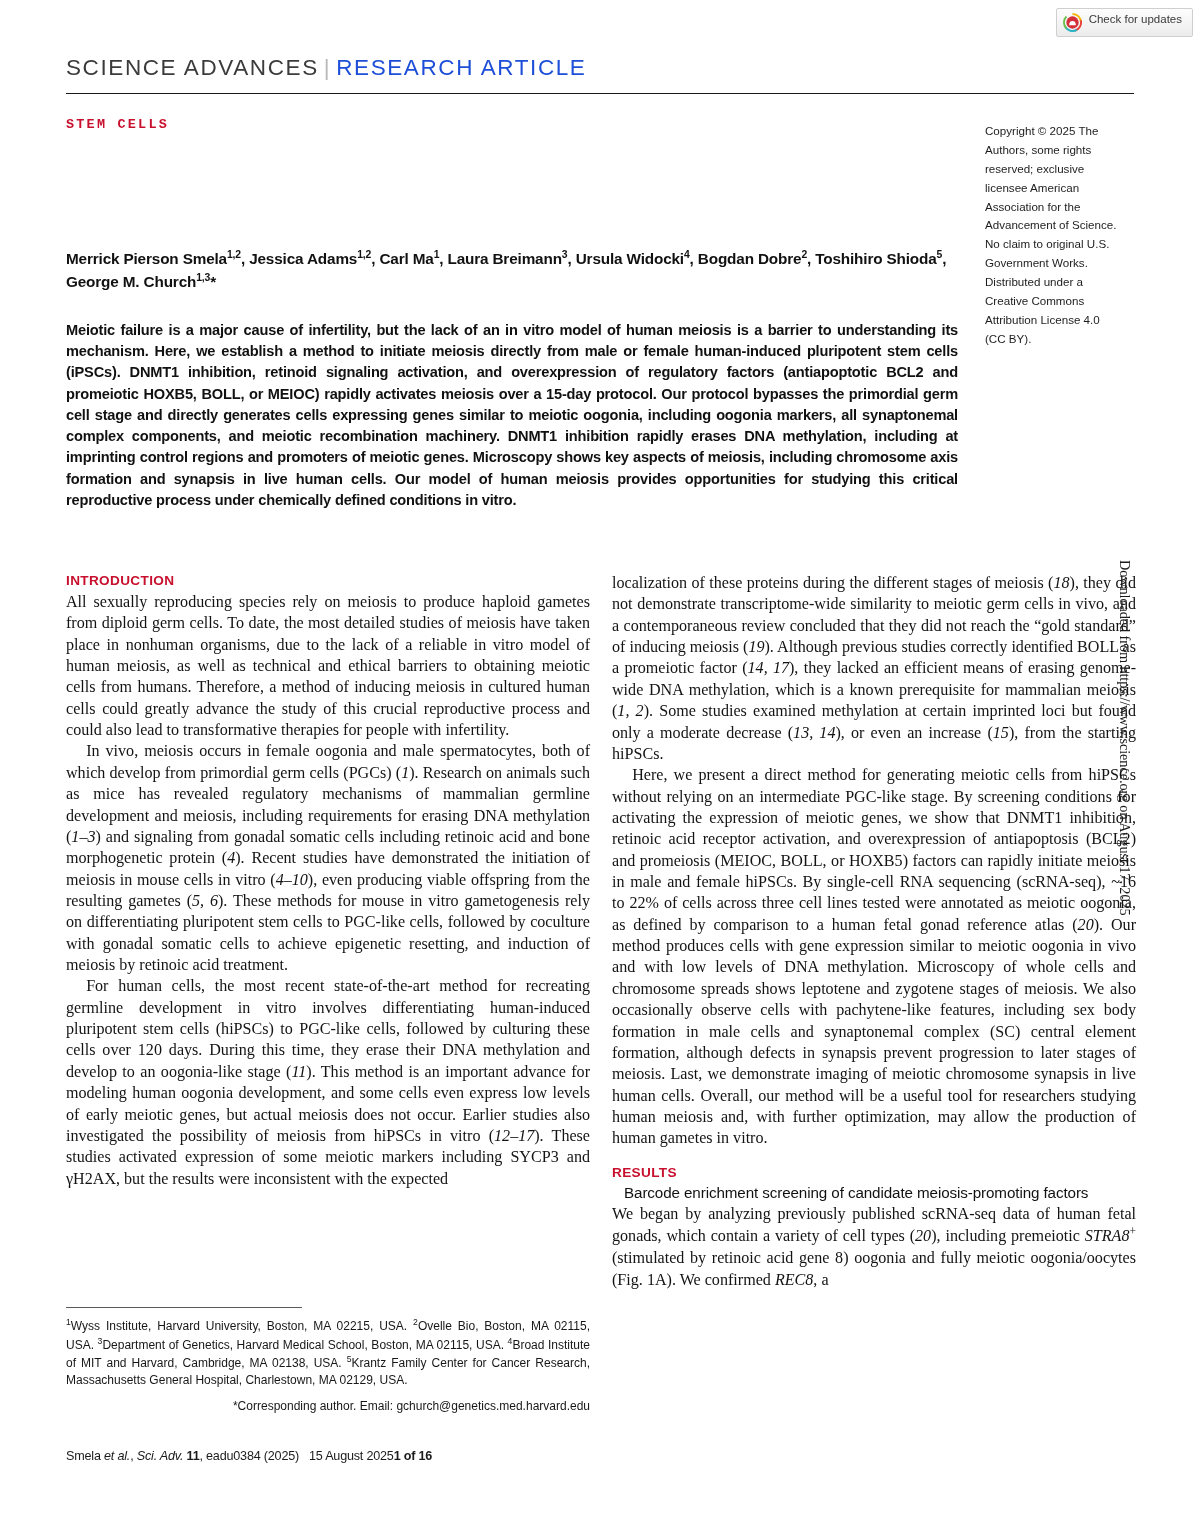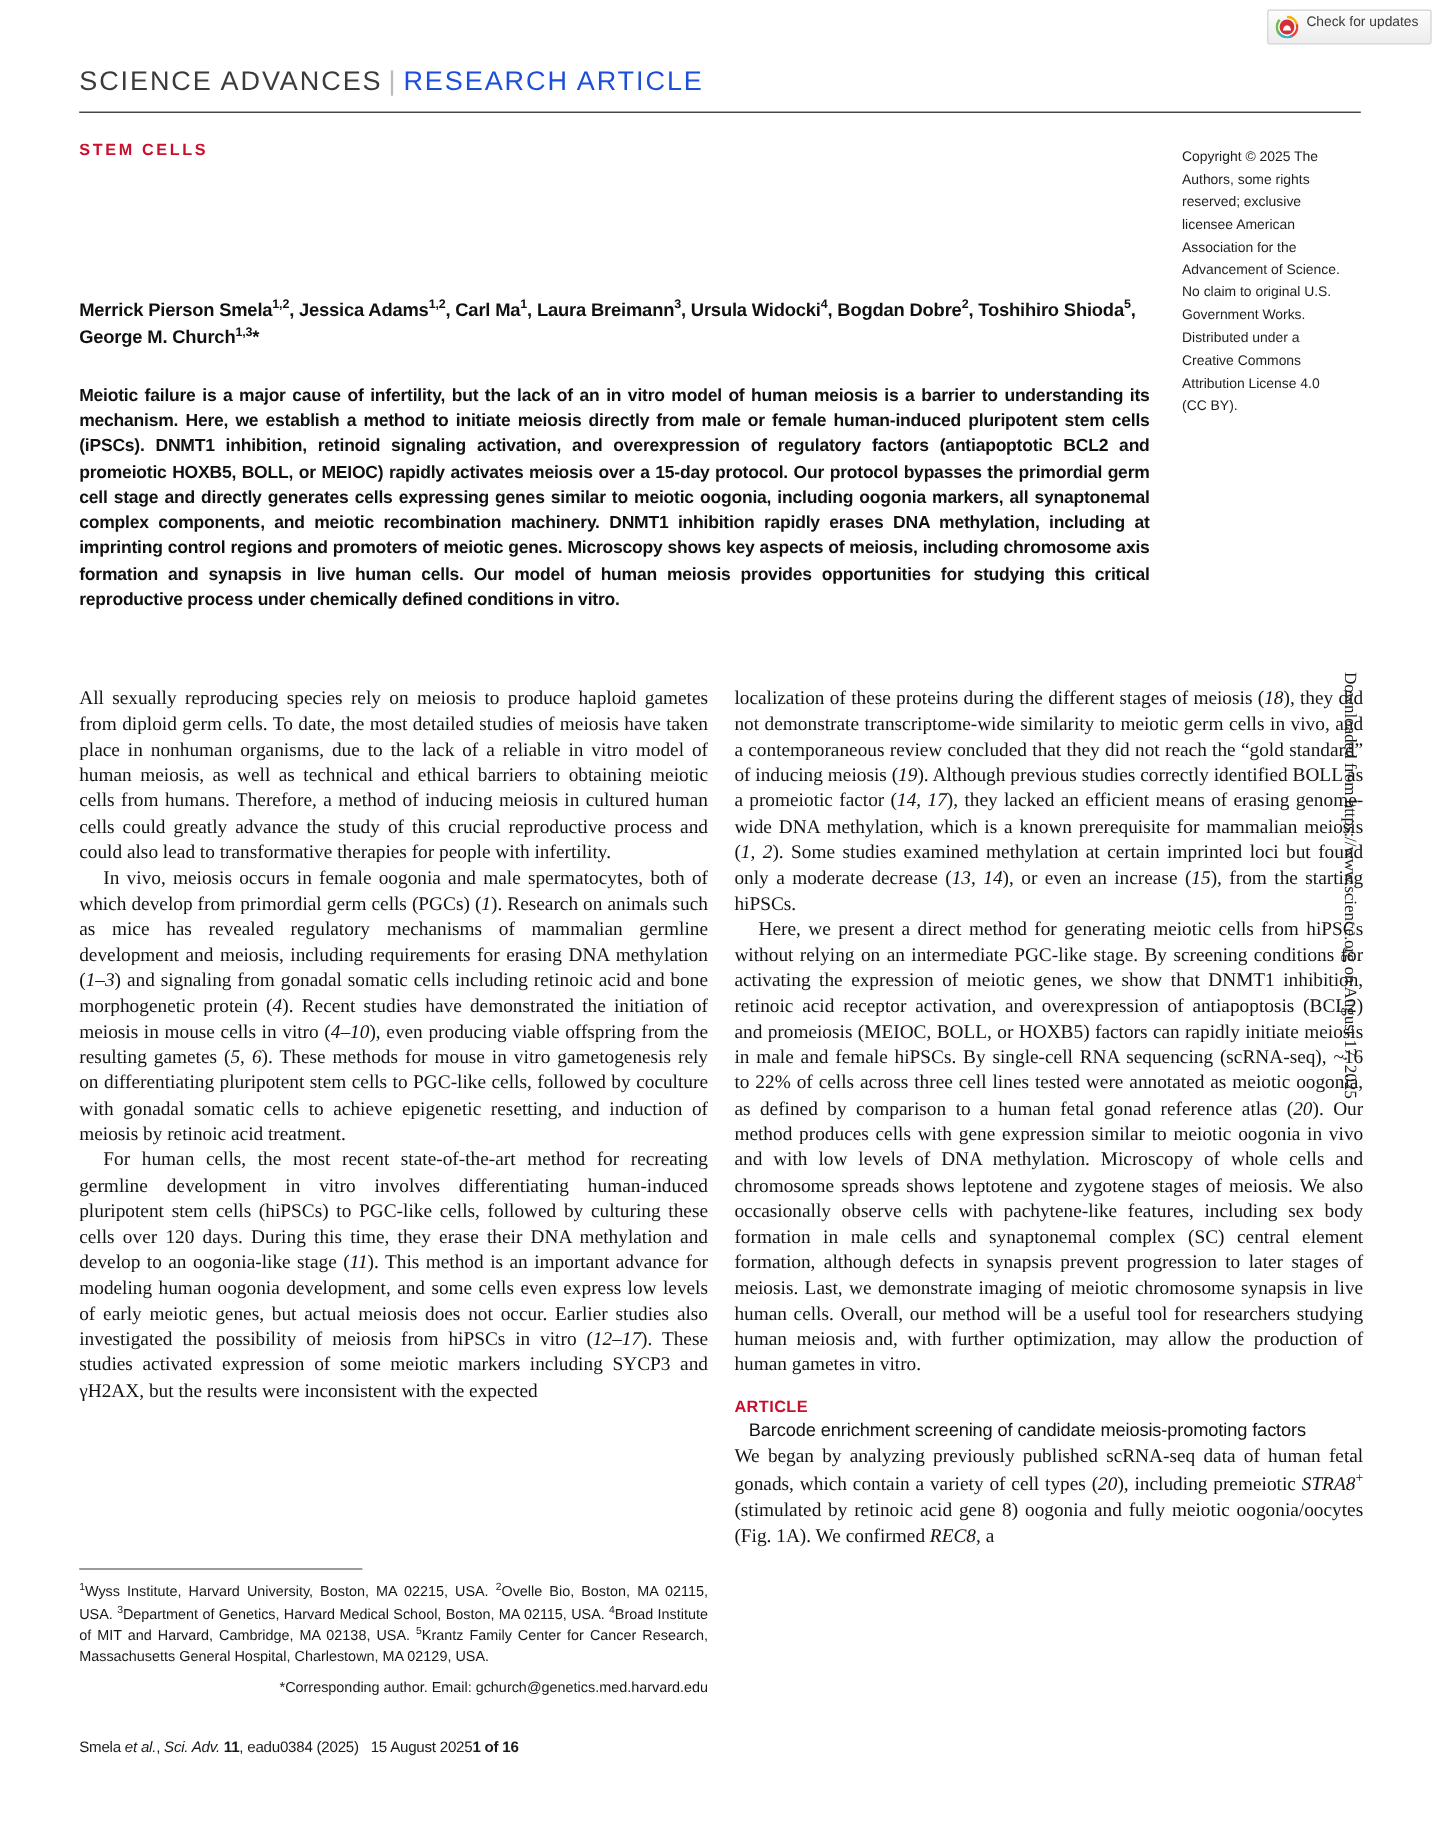--- a/index.html
+++ b/index.html
@@ -63,21 +63,21 @@
     top: 93px;
     left: 66px;
     width: 1068px;
     border-top: 1.6px solid #1a1a1a;
   }
 
   .section-kicker {
     position: absolute;
     top: 117px;
     left: 66px;
-    font-family: Liberation Sans, sans-serif;
+    font-family: Liberation Mono, monospace;
     font-size: 13.5px;
     font-weight: bold;
     letter-spacing: 2.2px;
     color: #c8102e;
   }
 
   
   .title {
     position: absolute;
     top: 148px;
@@ -262,30 +262,31 @@
     <span>Bogdan Dobre<sup>2</sup></span>,
     <span>Toshihiro Shioda<sup>5</sup></span>,
     <span>George M. Church<sup>1,3</sup>*</span>
   </div>
 
   <div class="abstract">Meiotic failure is a major cause of infertility, but the lack of an in vitro model of human meiosis is a barrier to understanding its mechanism. Here, we establish a method to initiate meiosis directly from male or female human-induced pluripotent stem cells (iPSCs). DNMT1 inhibition, retinoid signaling activation, and overexpression of regulatory factors (antiapoptotic BCL2 and promeiotic HOXB5, BOLL, or MEIOC) rapidly activates meiosis over a 15-day protocol. Our protocol bypasses the primordial germ cell stage and directly generates cells expressing genes similar to meiotic oogonia, including oogonia markers, all synaptonemal complex components, and meiotic recombination machinery. DNMT1 inhibition rapidly erases DNA methylation, including at imprinting control regions and promoters of meiotic genes. Microscopy shows key aspects of meiosis, including chromosome axis formation and synapsis in live human cells. Our model of human meiosis provides opportunities for studying this critical reproductive process under chemically defined conditions in vitro.</div>
 
   <div class="copyright">Copyright © 2025 The Authors, some rights reserved; exclusive licensee American Association for the Advancement of Science. No claim to original U.S. Government Works. Distributed under a Creative Commons Attribution License 4.0 (CC BY).</div>
 
   <div class="col col-left">
+    <div class="head-major">INTRODUCTION</div>
     <p>All sexually reproducing species rely on meiosis to produce haploid gametes from diploid germ cells. To date, the most detailed studies of meiosis have taken place in nonhuman organisms, due to the lack of a reliable in vitro model of human meiosis, as well as technical and ethical barriers to obtaining meiotic cells from humans. Therefore, a method of inducing meiosis in cultured human cells could greatly advance the study of this crucial reproductive process and could also lead to transformative therapies for people with infertility.</p>
     <p class="indent">In vivo, meiosis occurs in female oogonia and male spermatocytes, both of which develop from primordial germ cells (PGCs) (<i class="ref">1</i>). Research on animals such as mice has revealed regulatory mechanisms of mammalian germline development and meiosis, including requirements for erasing DNA methylation (<i class="ref">1–3</i>) and signaling from gonadal somatic cells including retinoic acid and bone morphogenetic protein (<i class="ref">4</i>). Recent studies have demonstrated the initiation of meiosis in mouse cells in vitro (<i class="ref">4–10</i>), even producing viable offspring from the resulting gametes (<i class="ref">5, 6</i>). These methods for mouse in vitro gametogenesis rely on differentiating pluripotent stem cells to PGC-like cells, followed by coculture with gonadal somatic cells to achieve epigenetic resetting, and induction of meiosis by retinoic acid treatment.</p>
     <p class="indent">For human cells, the most recent state-of-the-art method for recreating germline development in vitro involves differentiating human-induced pluripotent stem cells (hiPSCs) to PGC-like cells, followed by culturing these cells over 120 days. During this time, they erase their DNA methylation and develop to an oogonia-like stage (<i class="ref">11</i>). This method is an important advance for modeling human oogonia development, and some cells even express low levels of early meiotic genes, but actual meiosis does not occur. Earlier studies also investigated the possibility of meiosis from hiPSCs in vitro (<i class="ref">12–17</i>). These studies activated expression of some meiotic markers including SYCP3 and γH2AX, but the results were inconsistent with the expected</p>
   </div>
 
   <div class="col col-right">
     <p>localization of these proteins during the different stages of meiosis (<i class="ref">18</i>), they did not demonstrate transcriptome-wide similarity to meiotic germ cells in vivo, and a contemporaneous review concluded that they did not reach the “gold standard” of inducing meiosis (<i class="ref">19</i>). Although previous studies correctly identified BOLL as a promeiotic factor (<i class="ref">14, 17</i>), they lacked an efficient means of erasing genome-wide DNA methylation, which is a known prerequisite for mammalian meiosis (<i class="ref">1, 2</i>). Some studies examined methylation at certain imprinted loci but found only a moderate decrease (<i class="ref">13, 14</i>), or even an increase (<i class="ref">15</i>), from the starting hiPSCs.</p>
     <p class="indent">Here, we present a direct method for generating meiotic cells from hiPSCs without relying on an intermediate PGC-like stage. By screening conditions for activating the expression of meiotic genes, we show that DNMT1 inhibition, retinoic acid receptor activation, and overexpression of antiapoptosis (BCL2) and promeiosis (MEIOC, BOLL, or HOXB5) factors can rapidly initiate meiosis in male and female hiPSCs. By single-cell RNA sequencing (scRNA-seq), ~16 to 22% of cells across three cell lines tested were annotated as meiotic oogonia, as defined by comparison to a human fetal gonad reference atlas (<i class="ref">20</i>). Our method produces cells with gene expression similar to meiotic oogonia in vivo and with low levels of DNA methylation. Microscopy of whole cells and chromosome spreads shows leptotene and zygotene stages of meiosis. We also occasionally observe cells with pachytene-like features, including sex body formation in male cells and synaptonemal complex (SC) central element formation, although defects in synapsis prevent progression to later stages of meiosis. Last, we demonstrate imaging of meiotic chromosome synapsis in live human cells. Overall, our method will be a useful tool for researchers studying human meiosis and, with further optimization, may allow the production of human gametes in vitro.</p>
     <div class="results-block">
-      <div class="head-major">ARTICLE</div>
+      <div class="head-major">RESULTS</div>
       <div class="head-minor">Barcode enrichment screening of candidate meiosis-promoting factors</div>
       <p>We began by analyzing previously published scRNA-seq data of human fetal gonads, which contain a variety of cell types (<i class="ref">20</i>), including premeiotic <i>STRA8</i><span class="sup-plus">+</span> (stimulated by retinoic acid gene 8) oogonia and fully meiotic oogonia/oocytes (Fig. 1A). We confirmed <i>REC8</i>, a</p>
     </div>
   </div>
 
   <div class="footnote-rule"></div>
   <div class="footnotes">
     <div><sup>1</sup>Wyss Institute, Harvard University, Boston, MA 02215, USA. <sup>2</sup>Ovelle Bio, Boston, MA 02115, USA. <sup>3</sup>Department of Genetics, Harvard Medical School, Boston, MA 02115, USA. <sup>4</sup>Broad Institute of MIT and Harvard, Cambridge, MA 02138, USA. <sup>5</sup>Krantz Family Center for Cancer Research, Massachusetts General Hospital, Charlestown, MA 02129, USA.</div>
     <div class="corresp">*Corresponding author. Email: gchurch@genetics.med.harvard.edu</div>
   </div>

